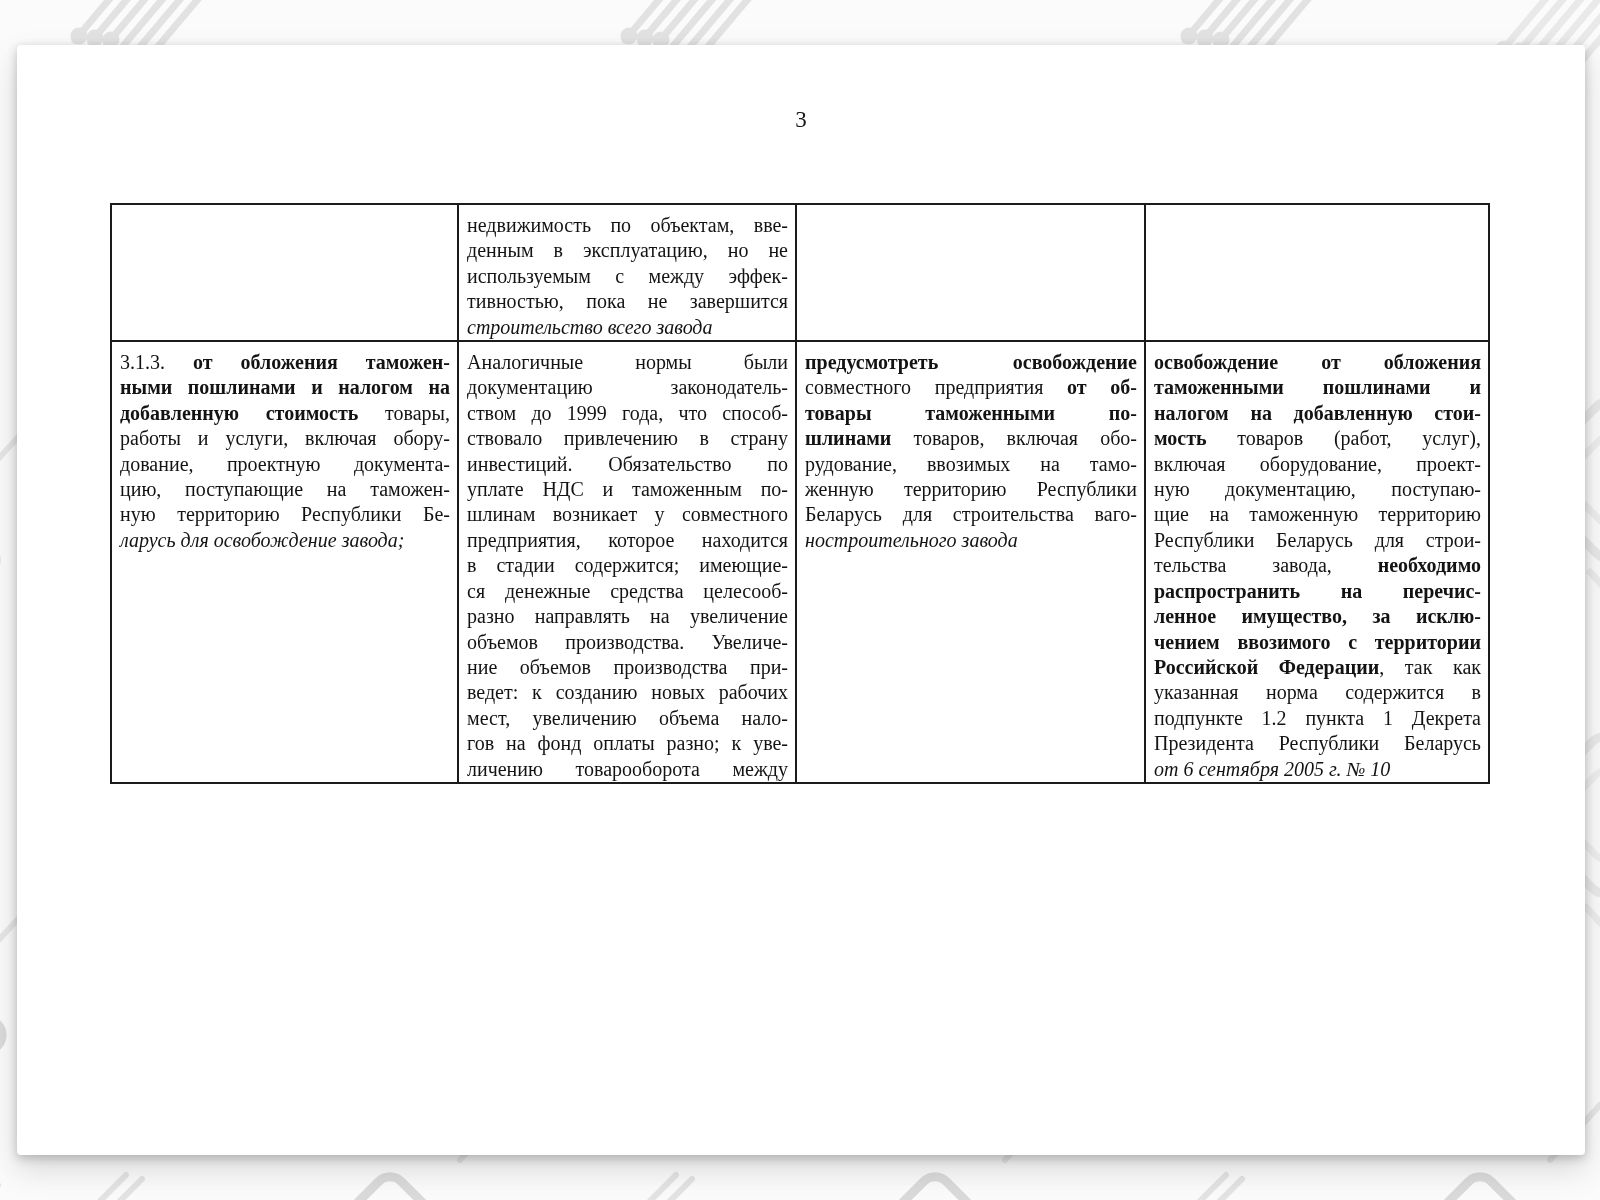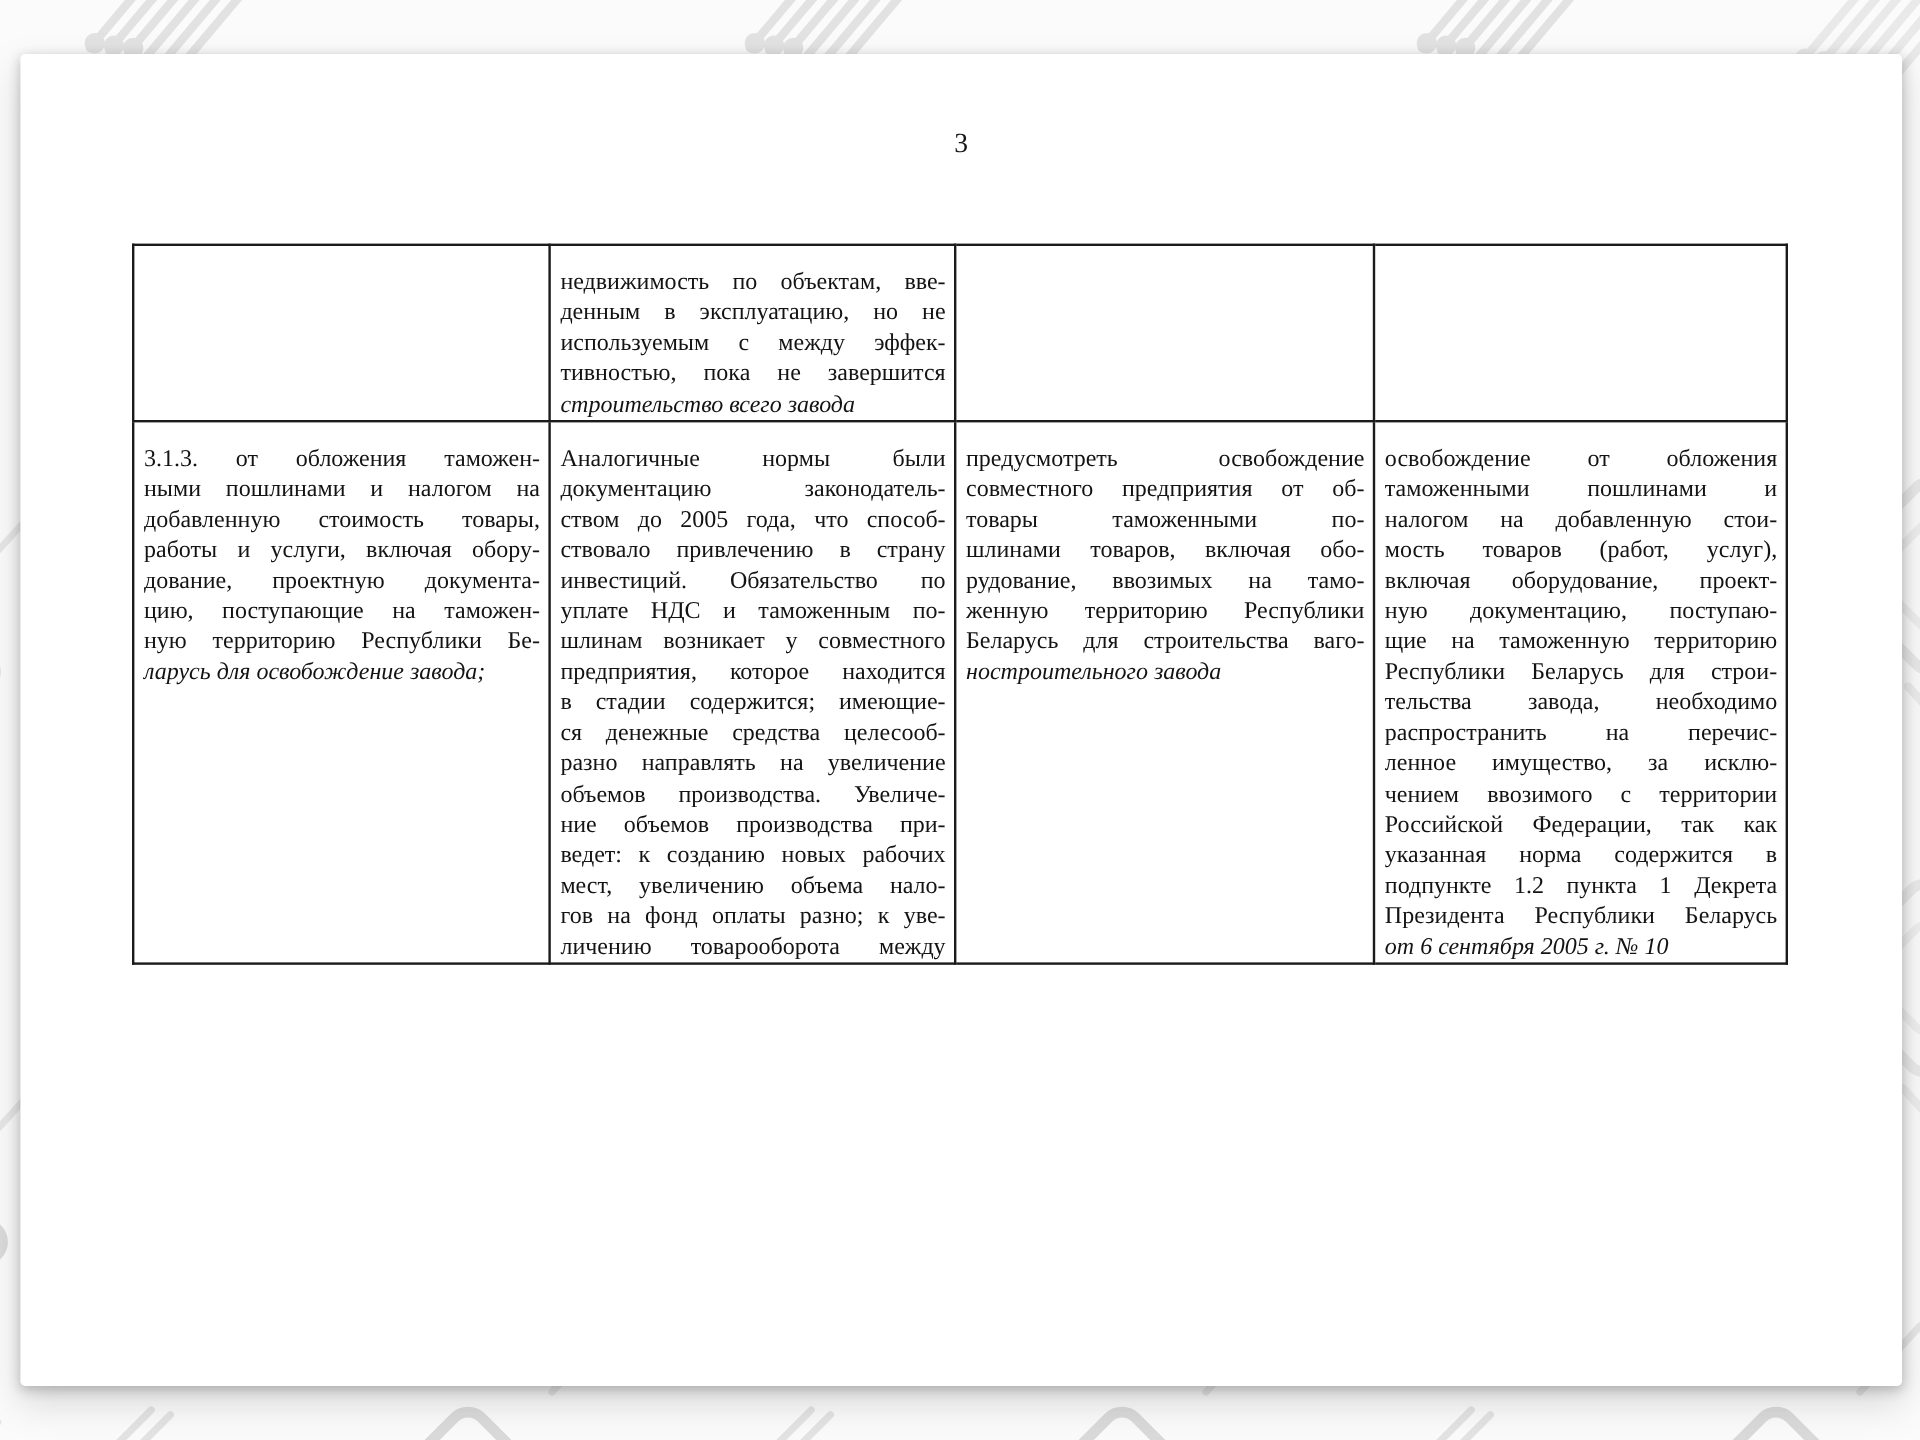--- a/index.html
+++ b/index.html
@@ -25,26 +25,26 @@
   }
   .doc-table col.c0{width:347px}
   .doc-table col.c1{width:338px}
   .doc-table col.c2{width:349px}
   .doc-table col.c3{width:344px}
   .doc-table tr.r0{height:130px}
   .doc-table tr.r1{height:436px}
   .doc-table td{
     border:2px solid #1b1b1b;
     vertical-align:top;
-    padding:18px 7px 0 8px;
+    padding:8px 7px 0 8px;
     font-size:20px;line-height:25.4px;color:#131313;
   }
   .ln{text-align:justify;text-align-last:justify;}
   .ln.last{text-align-last:left;font-style:italic;}
-  .b{font-weight:normal;}
+  .b{font-weight:bold;}
 </style>
 </head>
 <body>
 
 <div class="stage">
 
   <svg class="backdrop" viewBox="0 0 1600 1200" xmlns="http://www.w3.org/2000/svg">
     <defs>
       <g id="hatch" fill="none" stroke="#e2e2e2" stroke-width="7" stroke-linecap="round">
         <line x1="0" y1="128" x2="96" y2="14"></line>
@@ -120,21 +120,21 @@
               <div class="ln"><span class="b">добавленную стоимость</span><span> товары,</span></div>
               <div class="ln"><span>работы и услуги, включая обору-</span></div>
               <div class="ln"><span>дование, проектную документа-</span></div>
               <div class="ln"><span>цию, поступающие на таможен-</span></div>
               <div class="ln"><span>ную территорию Республики Бе-</span></div>
               <div class="ln last"><span>ларусь для освобождение завода;</span></div>
             </td>
           <td class="cell">
               <div class="ln"><span>Аналогичные нормы были</span></div>
               <div class="ln"><span>документацию законодатель-</span></div>
-              <div class="ln"><span>ством до 2005 года, что способ-</span></div>
+              <div class="ln"><span>ством до 1999 года, что способ-</span></div>
               <div class="ln"><span>ствовало привлечению в страну</span></div>
               <div class="ln"><span>инвестиций. Обязательство по</span></div>
               <div class="ln"><span>уплате НДС и таможенным по-</span></div>
               <div class="ln"><span>шлинам возникает у совместного</span></div>
               <div class="ln"><span>предприятия, которое находится</span></div>
               <div class="ln"><span>в стадии содержится; имеющие-</span></div>
               <div class="ln"><span>ся денежные средства целесооб-</span></div>
               <div class="ln"><span>разно направлять на увеличение</span></div>
               <div class="ln"><span>объемов производства. Увеличе-</span></div>
               <div class="ln"><span>ние объемов производства при-</span></div>

